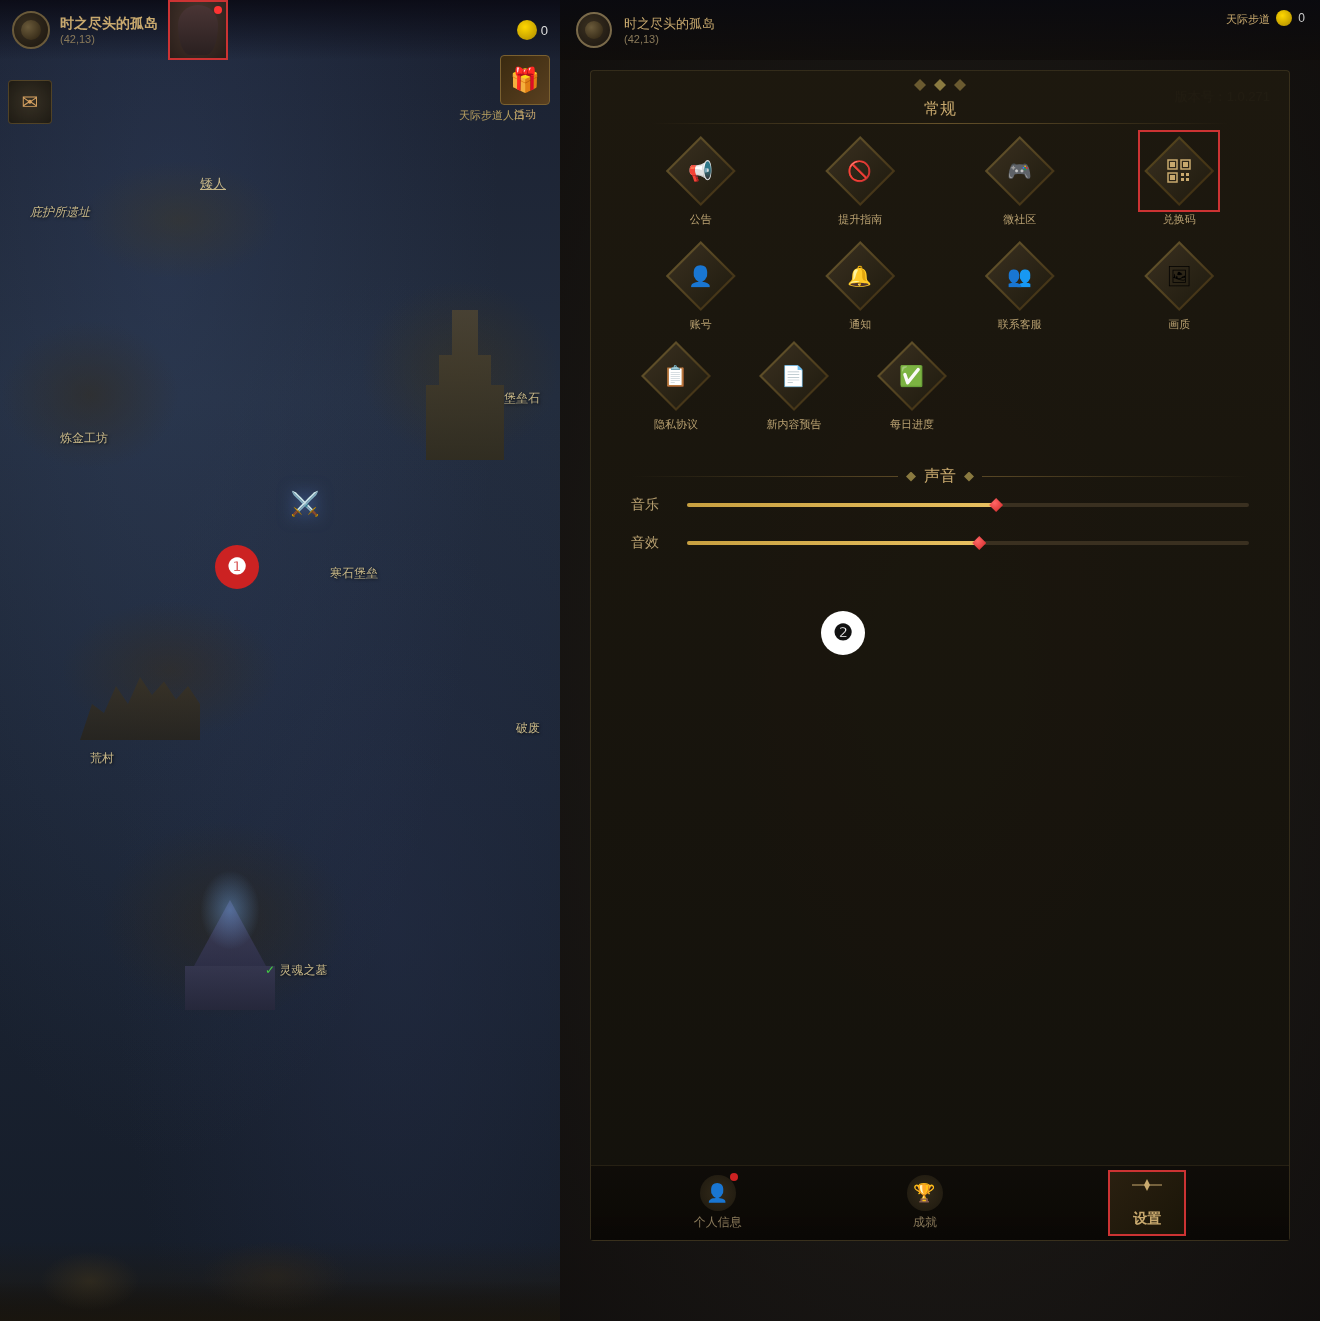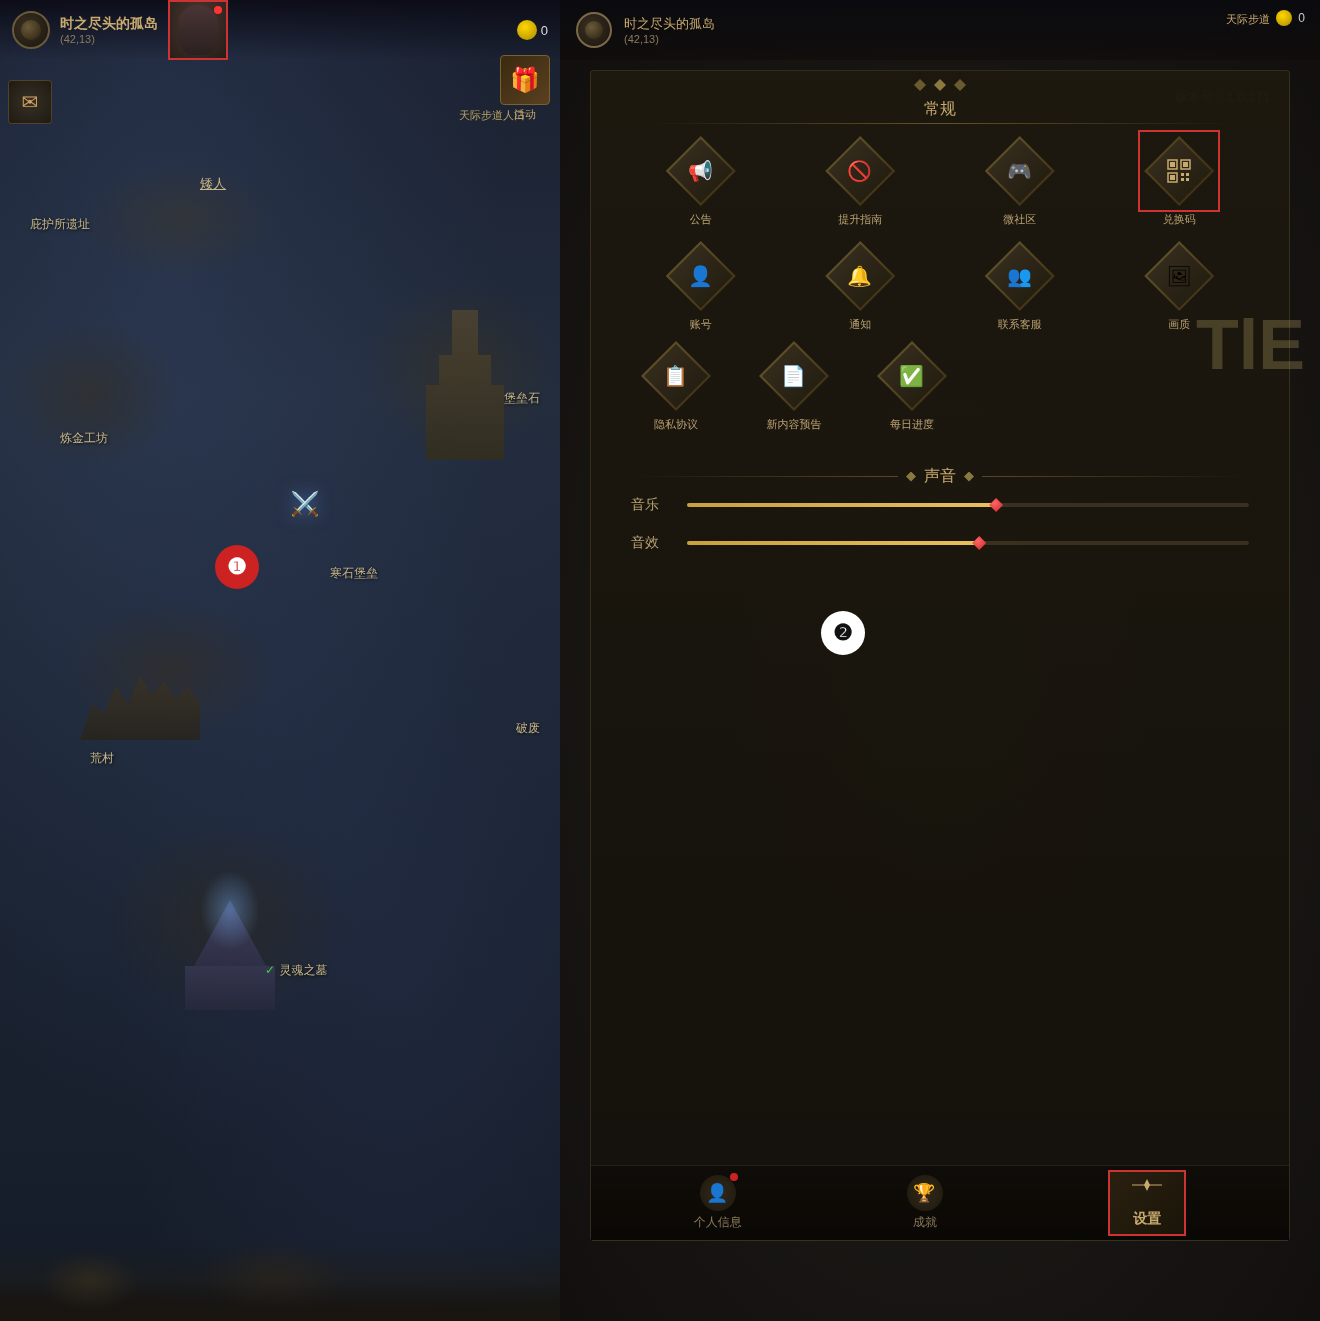--- a/index.html
+++ b/index.html
@@ -158,21 +158,21 @@
 
     
     .map-label {
       position: absolute;
       color: #c8b888;
       font-size: 12px;
       text-shadow: 1px 1px 3px rgba(0,0,0,0.8);
       pointer-events: none;
       white-space: nowrap;
     }
-    .map-label.shelter { top: 216px; left: 30px; }
+    .map-label.shelter { top: 204px; left: 30px; font-style: italic; }
     .map-label.alchemy { top: 430px; left: 60px; }
     .map-label.fortress { top: 390px; right: 20px; }
     .map-label.cold-stone { top: 565px; left: 330px; }
     .map-label.wasteland { top: 750px; left: 90px; }
     .map-label.broken { top: 720px; right: 20px; }
 
     
     .dwarf-label {
       position: absolute;
       top: 175px;
@@ -734,19 +734,18 @@
             <line x1="0" y1="6" x2="30" y2="6" stroke="#c8a96e" stroke-width="1"></line>
             <polygon points="15,0 18,6 15,12 12,6" fill="#c8a96e"></polygon>
           </svg>
         </div>
         <span style="color:#c8a96e;font-size:14px;font-weight:bold;">设置</span>
       </div>
     </div>
 
   </div>
 
-  <div class="tle-text">TlE</div>
 
   <div style="position:absolute;bottom:0;left:0;right:0;height:75px;">
     
   </div>
 
 </div>
 
 </body></html>

